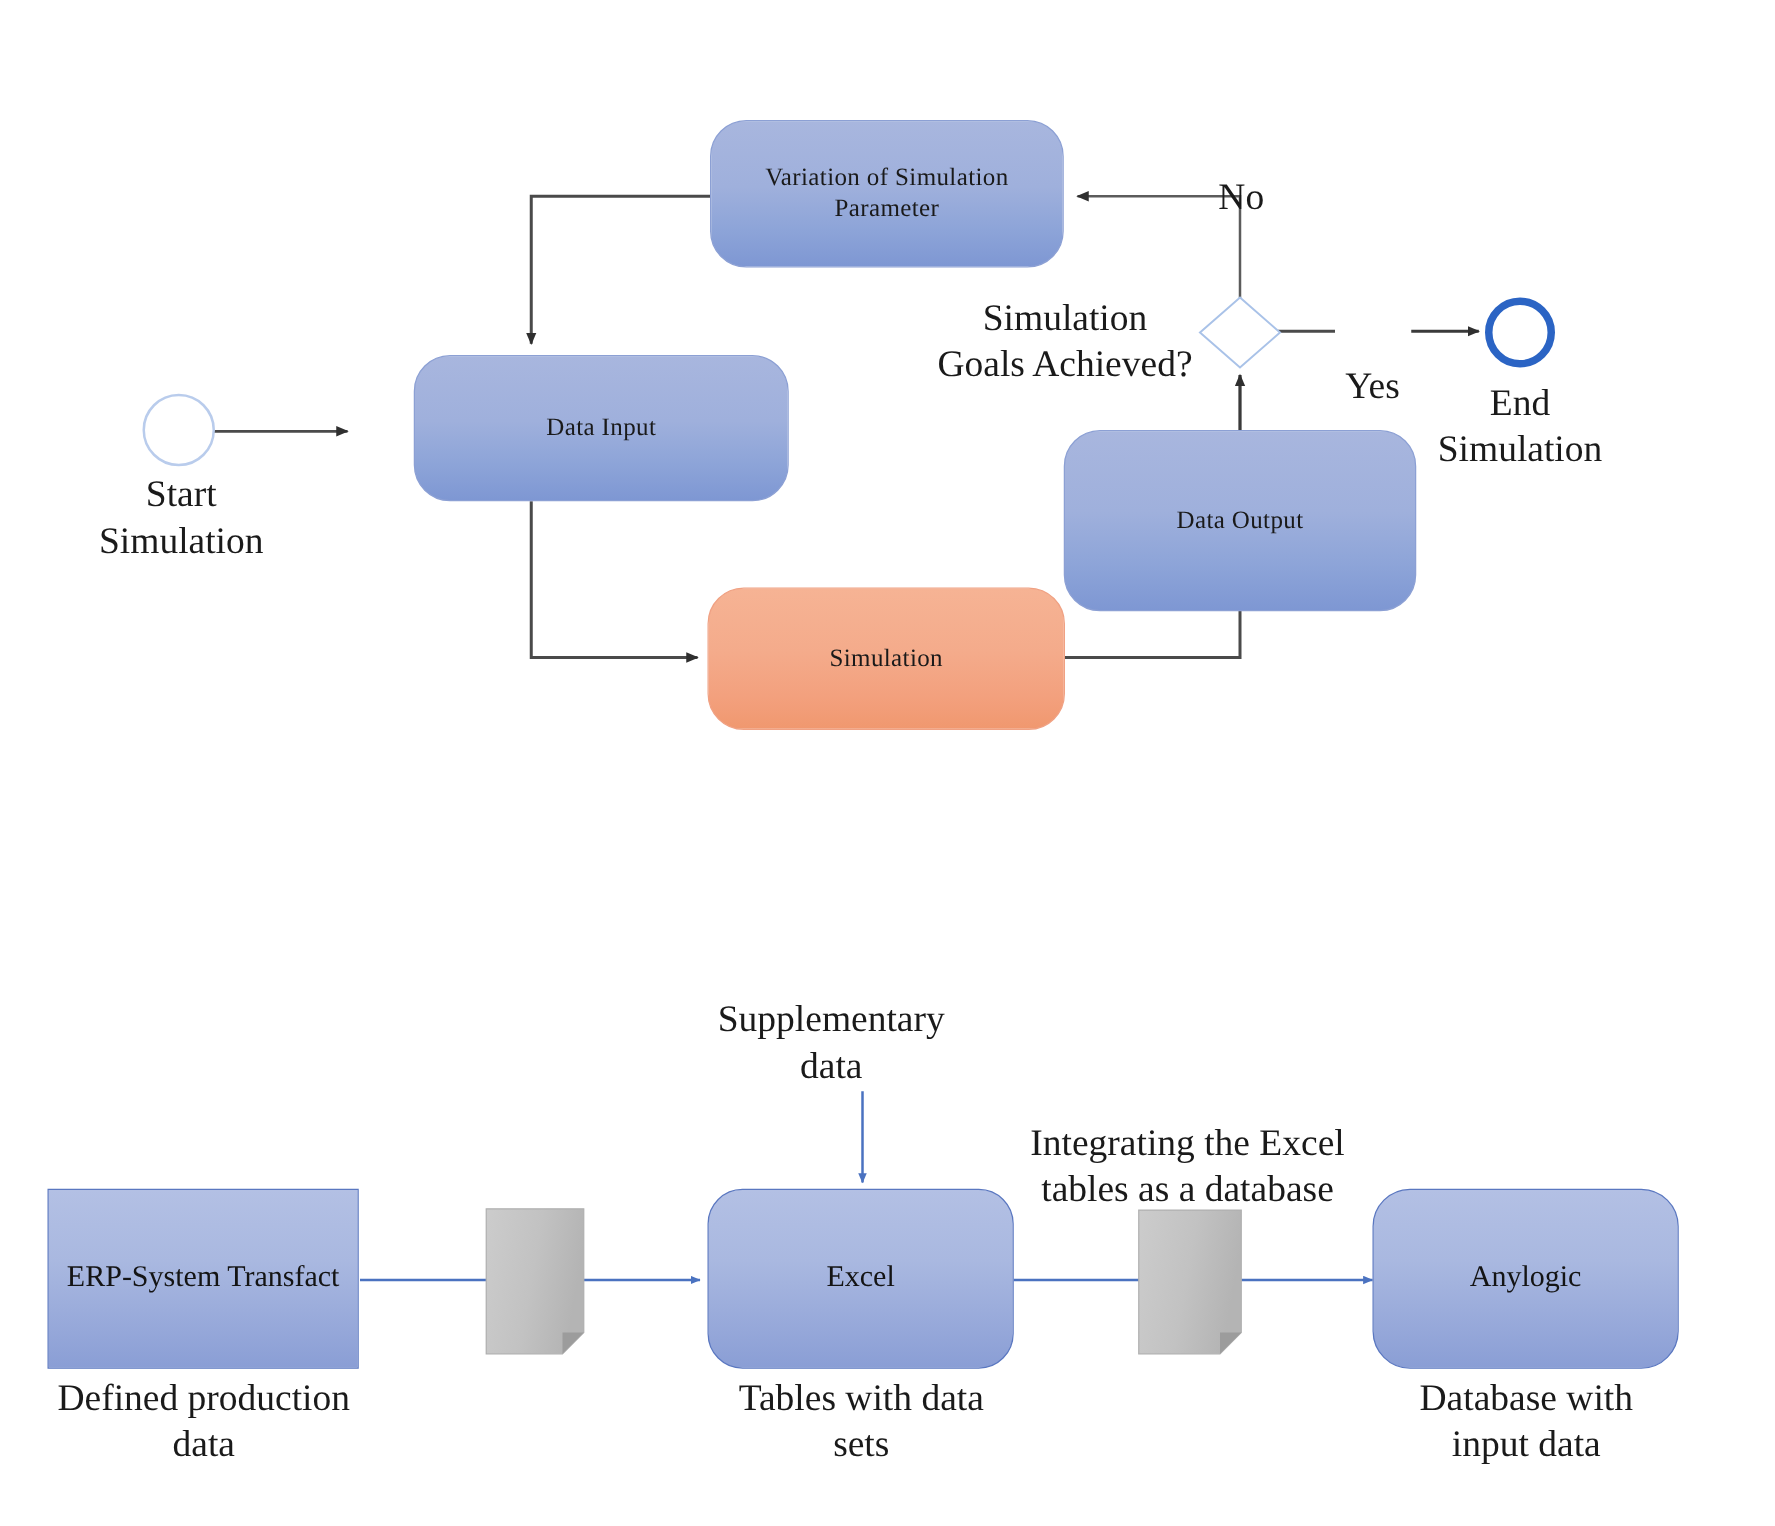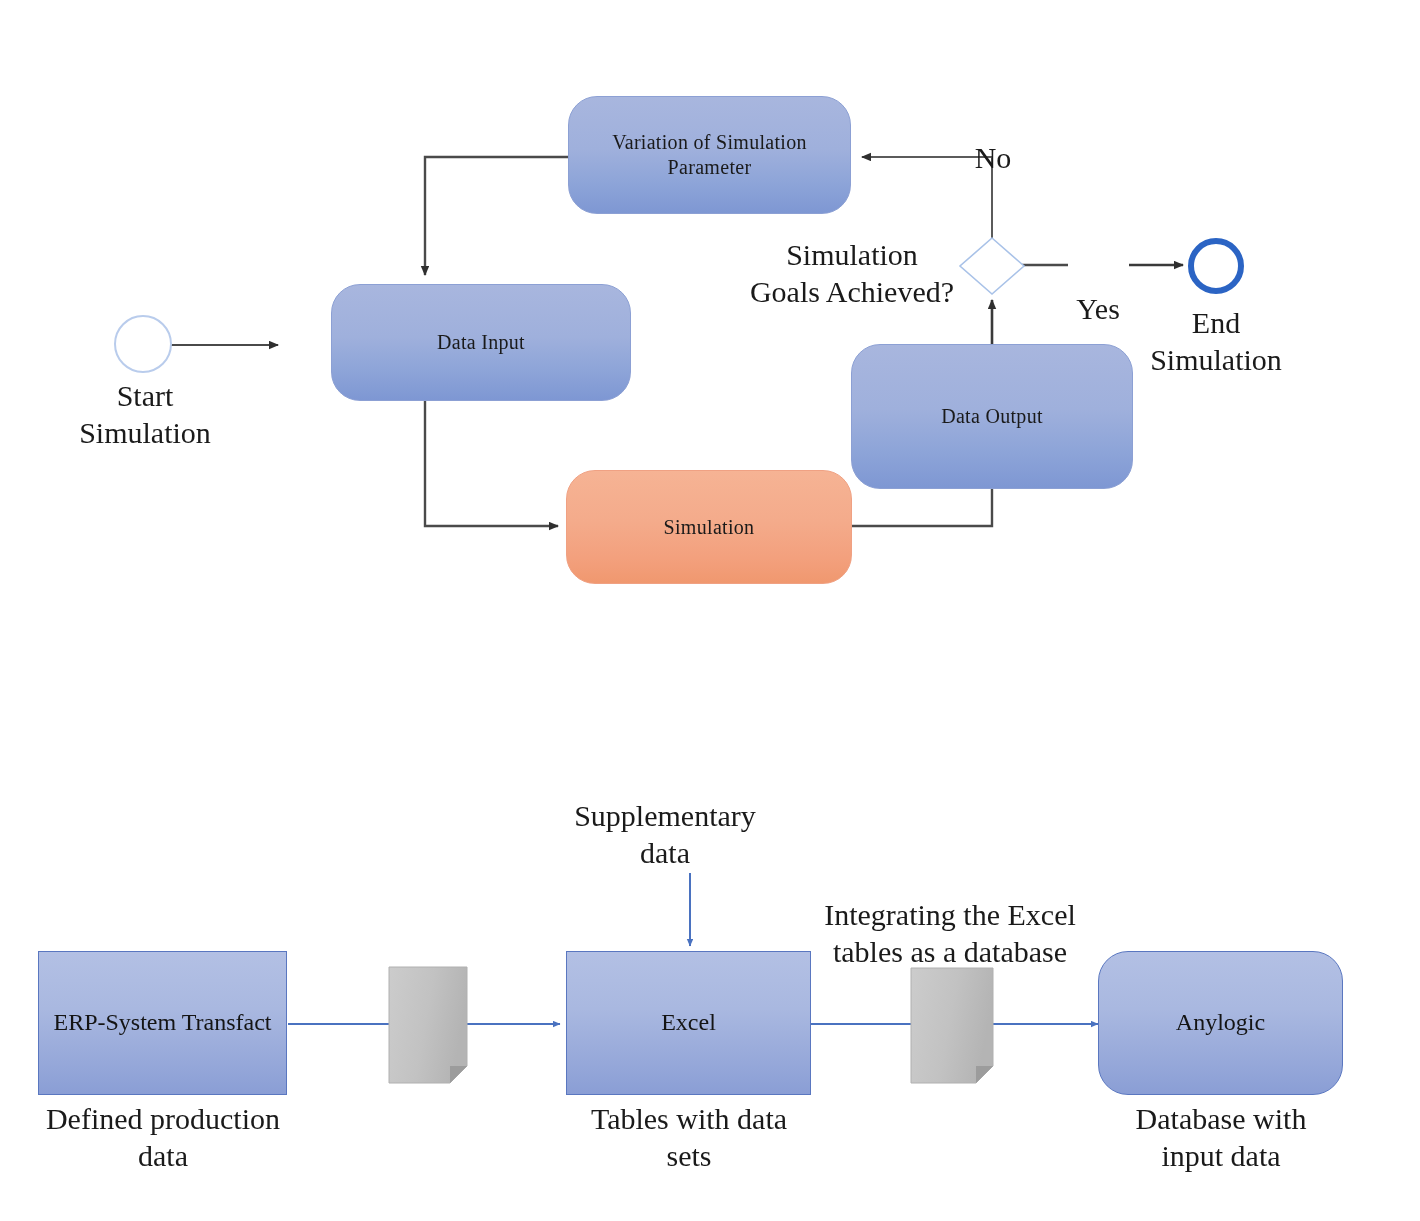--- a/index.html
+++ b/index.html
@@ -198,21 +198,21 @@
     </svg>
   </div>
 
   <div class="sbox" style="left:38px; top:951px; width:249px; height:144px;">
     <span>ERP-System
 Transfact</span>
   </div>
   <div class="label" style="left:22px; top:1101px; width:282px;">Defined production
 data</div>
 
-  <div class="sbox" style="left:566px; top:951px; width:245px; height:144px;">
+  <div class="sbox" style="left:566px; top:951px; width:245px; height:144px;border-radius:28px;">
     <span>Excel</span>
   </div>
   <div class="label" style="left:558px; top:1101px; width:262px;">Tables with data
 sets</div>
 
   <div class="sbox" style="left:1098px; top:951px; width:245px; height:144px;border-radius:30px;">
     <span>Anylogic</span>
   </div>
   <div class="label" style="left:1090px; top:1101px; width:262px;">Database with
 input data</div>

